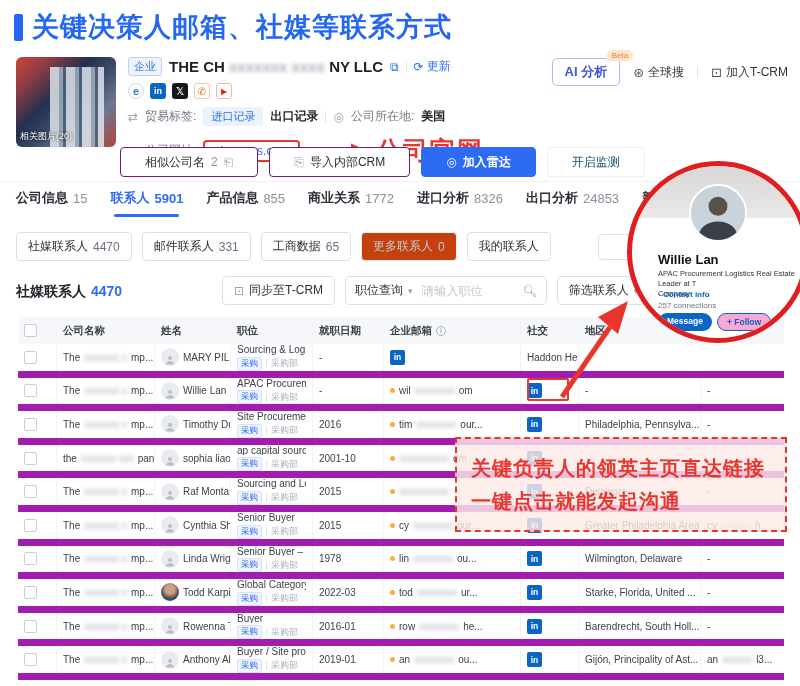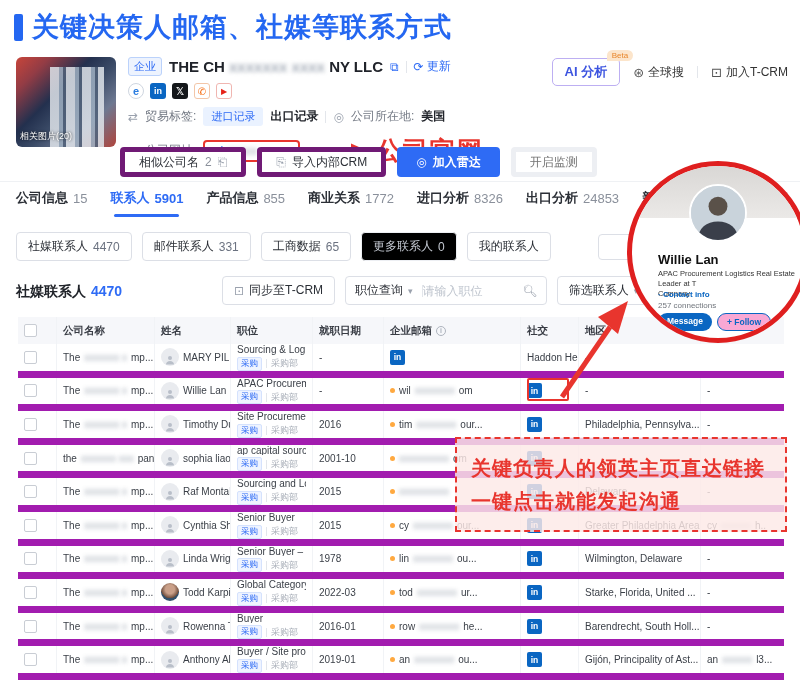--- a/index.html
+++ b/index.html
@@ -44,43 +44,43 @@
 
   .top-actions { position: absolute; right: 12px; top: 58px; display: flex; align-items: center; gap: 13px; }
   .ai-btn { position: relative; border: 1px solid #BDAFF2; border-radius: 5px; padding: 4px 12px; background: #fff;
     font-size: 13px; font-weight: bold; color: #3D55E0; }
   .ai-btn .beta { position: absolute; right: -14px; top: -9px; background: #FCE5CB; color: #E8862B; font-size: 8px;
     font-weight: normal; padding: 1px 5px; border-radius: 6px 6px 6px 0; }
   .plain-act { display: flex; align-items: center; gap: 4px; font-size: 12px; color: #333; }
   .plain-act .ic { color: #555; font-size: 13px; }
 
   .action-row { position: absolute; left: 120px; top: 147px; display: flex; gap: 11px; }
-  .a-btn { height: 30px; display: flex; align-items: center; gap: 6px; padding: 0 14px; border: 5px solid #701a75;
+  .a-btn { height: 30px; display: flex; align-items: center; gap: 6px; padding: 0 24px; border: 1px solid #701a75;
     border-radius: 4px; background: #fff; font-size: 12px; color: #2b2f36; }
   .a-btn .cnt { color: #8a909b; }
   .a-btn.primary { background: #2E6BF5; border-color: #2E6BF5; color: #fff; font-weight: bold; }
-  .a-btn.disabled { color: #737373; border-color: #EDEFF3; background: #fff; }
+  .a-btn.disabled { color: #0c4a6e; border-color: #EDEFF3; background: #fff; }
 
   .hdivider { position: absolute; left: 0; top: 181px; width: 800px; height: 1px; background: #EFF1F4; }
 
   
   .tabs { position: absolute; left: 16px; top: 189px; display: flex; gap: 23px; align-items: center; }
   .tab { position: relative; display: flex; gap: 5px; align-items: center; font-size: 13px; padding-bottom: 10px; cursor: pointer; }
   .tab .tab-label { font-weight: bold; color: #2b2f36; }
   .tab .tab-count { color: #8a909b; }
   .tab.active .tab-label, .tab.active .tab-count { color: #2E6BF5; font-weight: bold; }
   .tab.active::after { content: ""; position: absolute; left: 4px; right: 4px; bottom: 0; height: 3px; background: #2E6BF5; border-radius: 2px; }
   .tab.disabled .tab-label { color: #C3C8D1; font-weight: bold; }
 
   
   .subtabs { position: absolute; left: 16px; top: 232px; display: flex; gap: 10px; }
   .subtab { display: flex; gap: 5px; align-items: center; border: 1px solid #DCDFE6; border-radius: 4px; background: #fff;
     padding: 5px 11px; font-size: 12px; color: #2b2f36; }
   .subtab .st-count { color: #6b7280; }
-  .subtab.disabled { color: #C3C8D1; background: #000000; border-color: #EDEFF3; }
+  .subtab.disabled { color: #C3C8D1; background: #c2410c; border-color: #EDEFF3; }
   .subtab.disabled .st-count { color: #C3C8D1; }
 
   .hidden-frag { position: absolute; left: 598px; top: 234px; width: 46px; height: 26px; border: 1px solid #DCDFE6;
     border-radius: 4px; background: #fff; z-index: 3; }
 
   
   .toolbar-title { position: absolute; left: 16px; top: 283px; font-size: 14px; font-weight: bold; color: #22252b; }
   .toolbar-title .tcount { color: #2E6BF5; margin-left: 5px; }
   .toolbar-right { position: absolute; left: 222px; top: 276px; display: flex; gap: 10px; align-items: center; }
   .t-btn { height: 29px; display: flex; align-items: center; gap: 5px; padding: 0 11px; border: 1px solid #DCDFE6;

